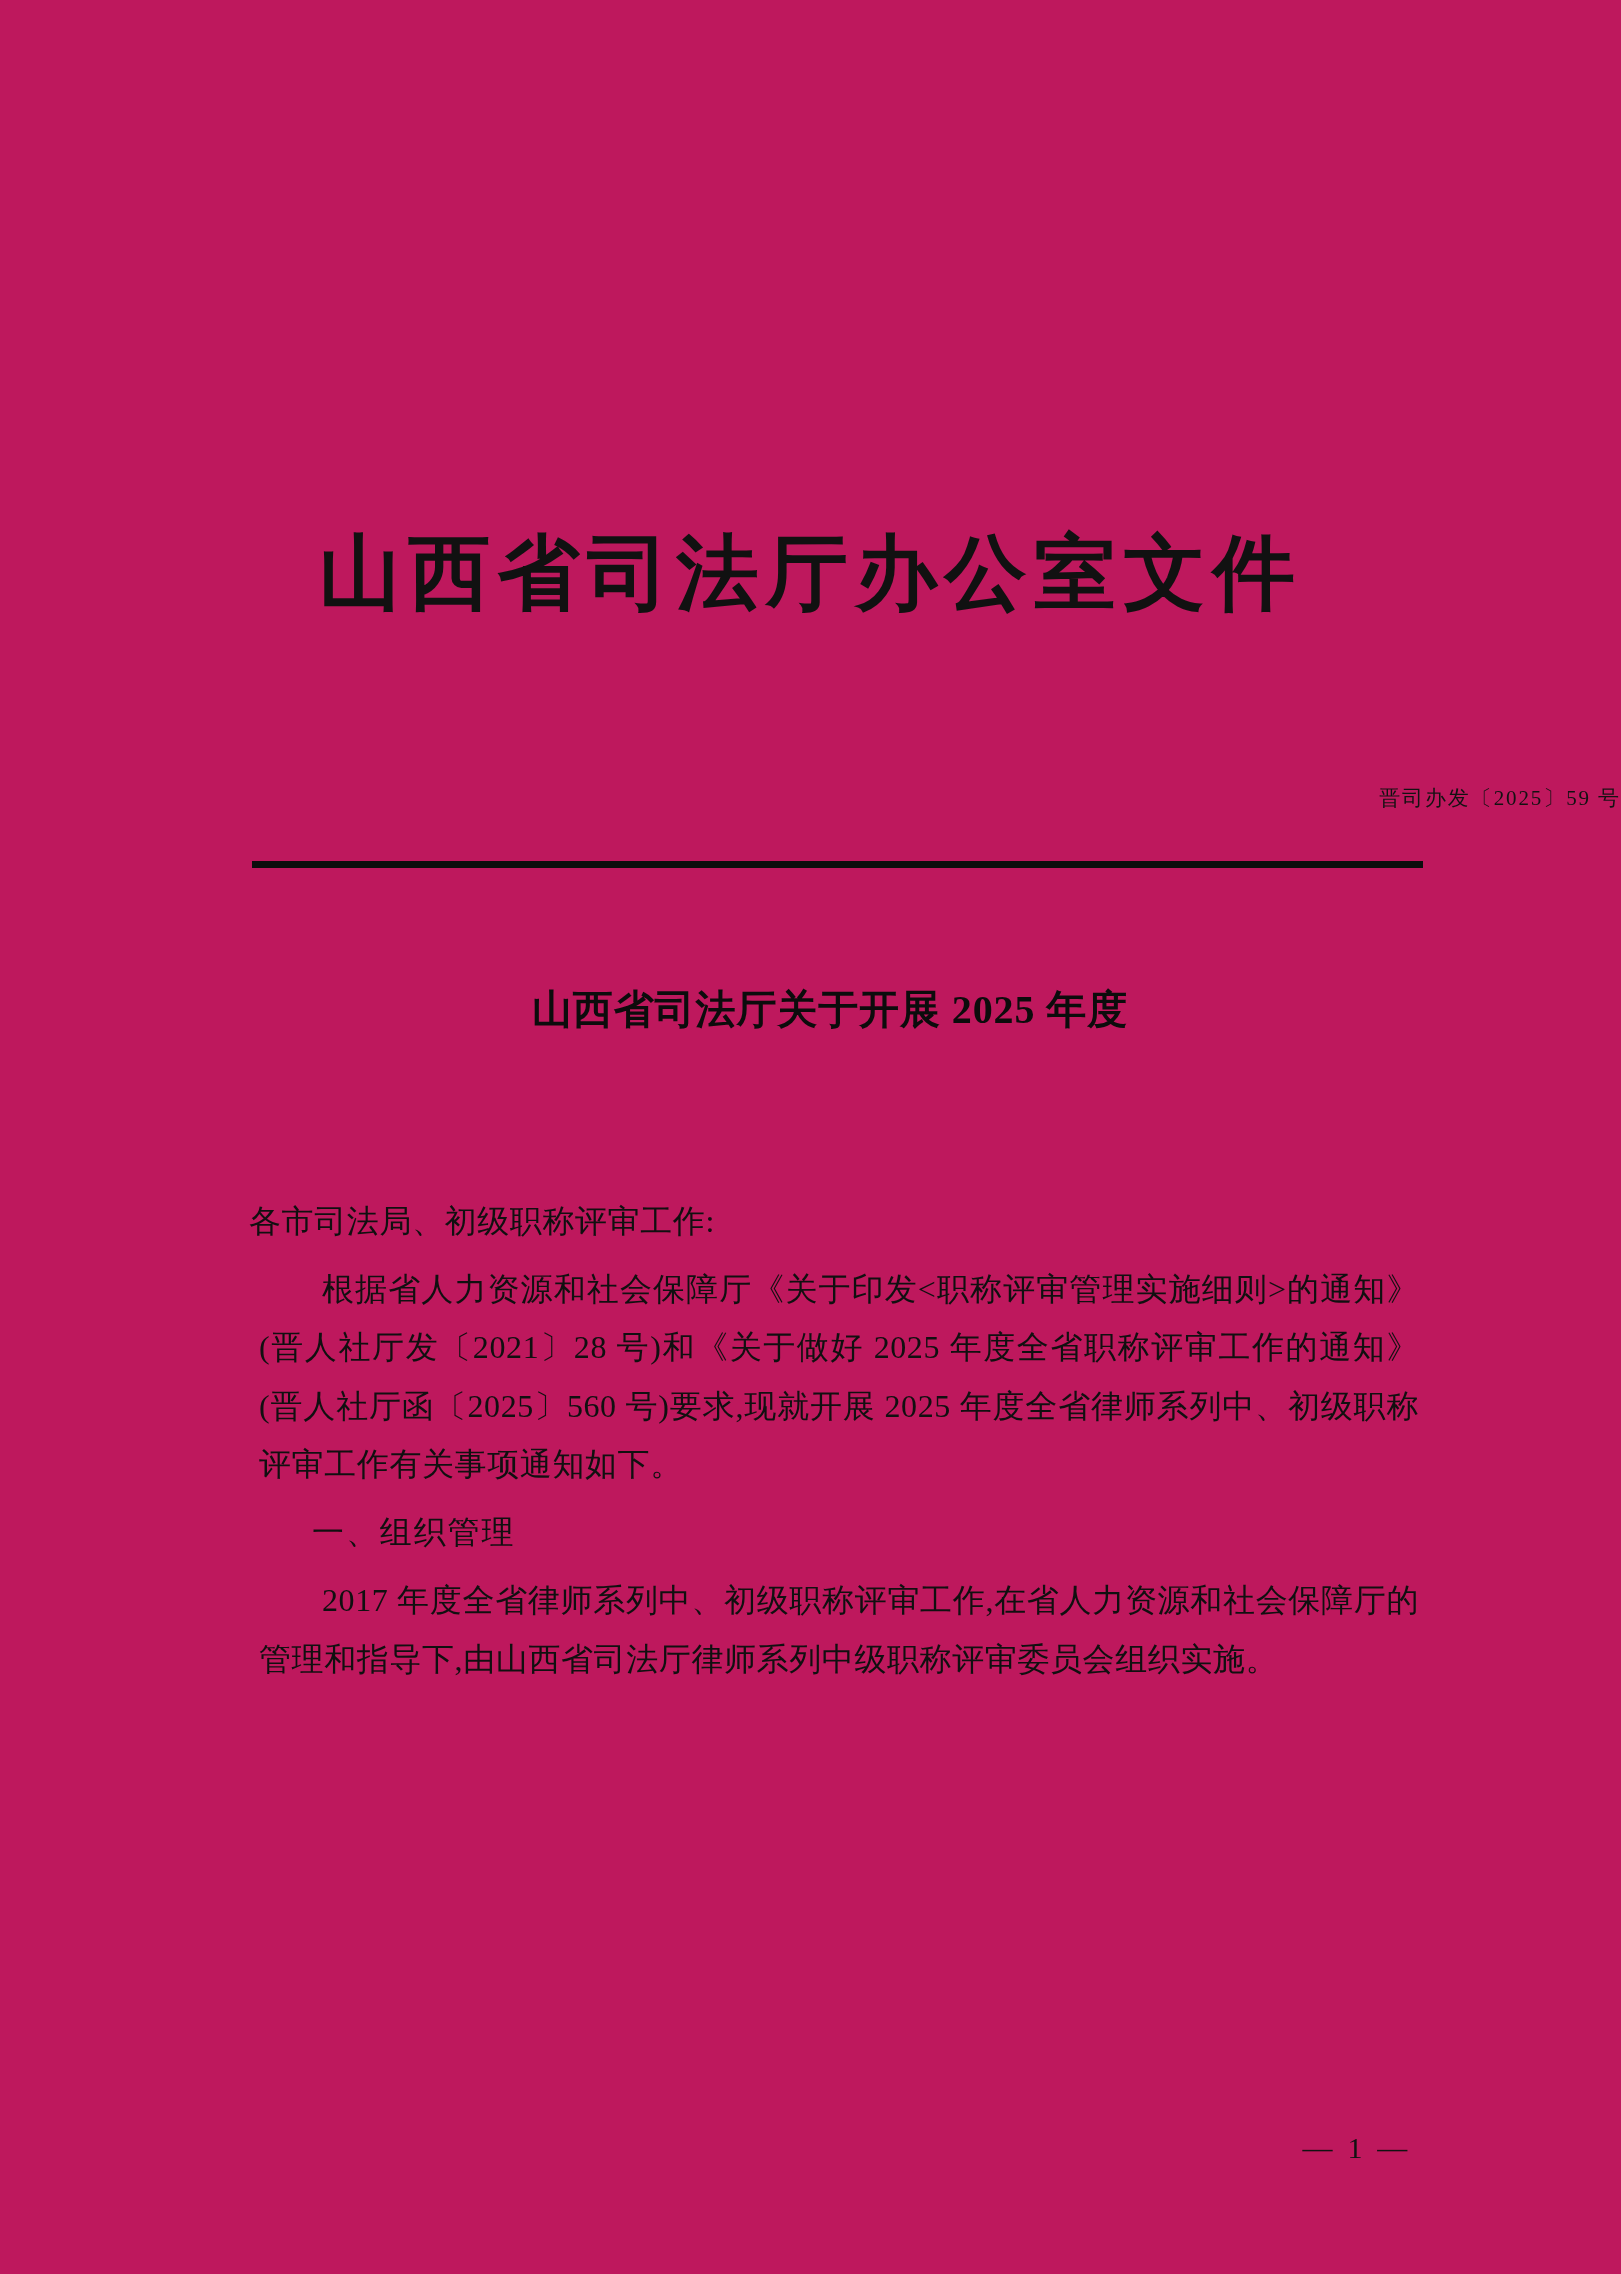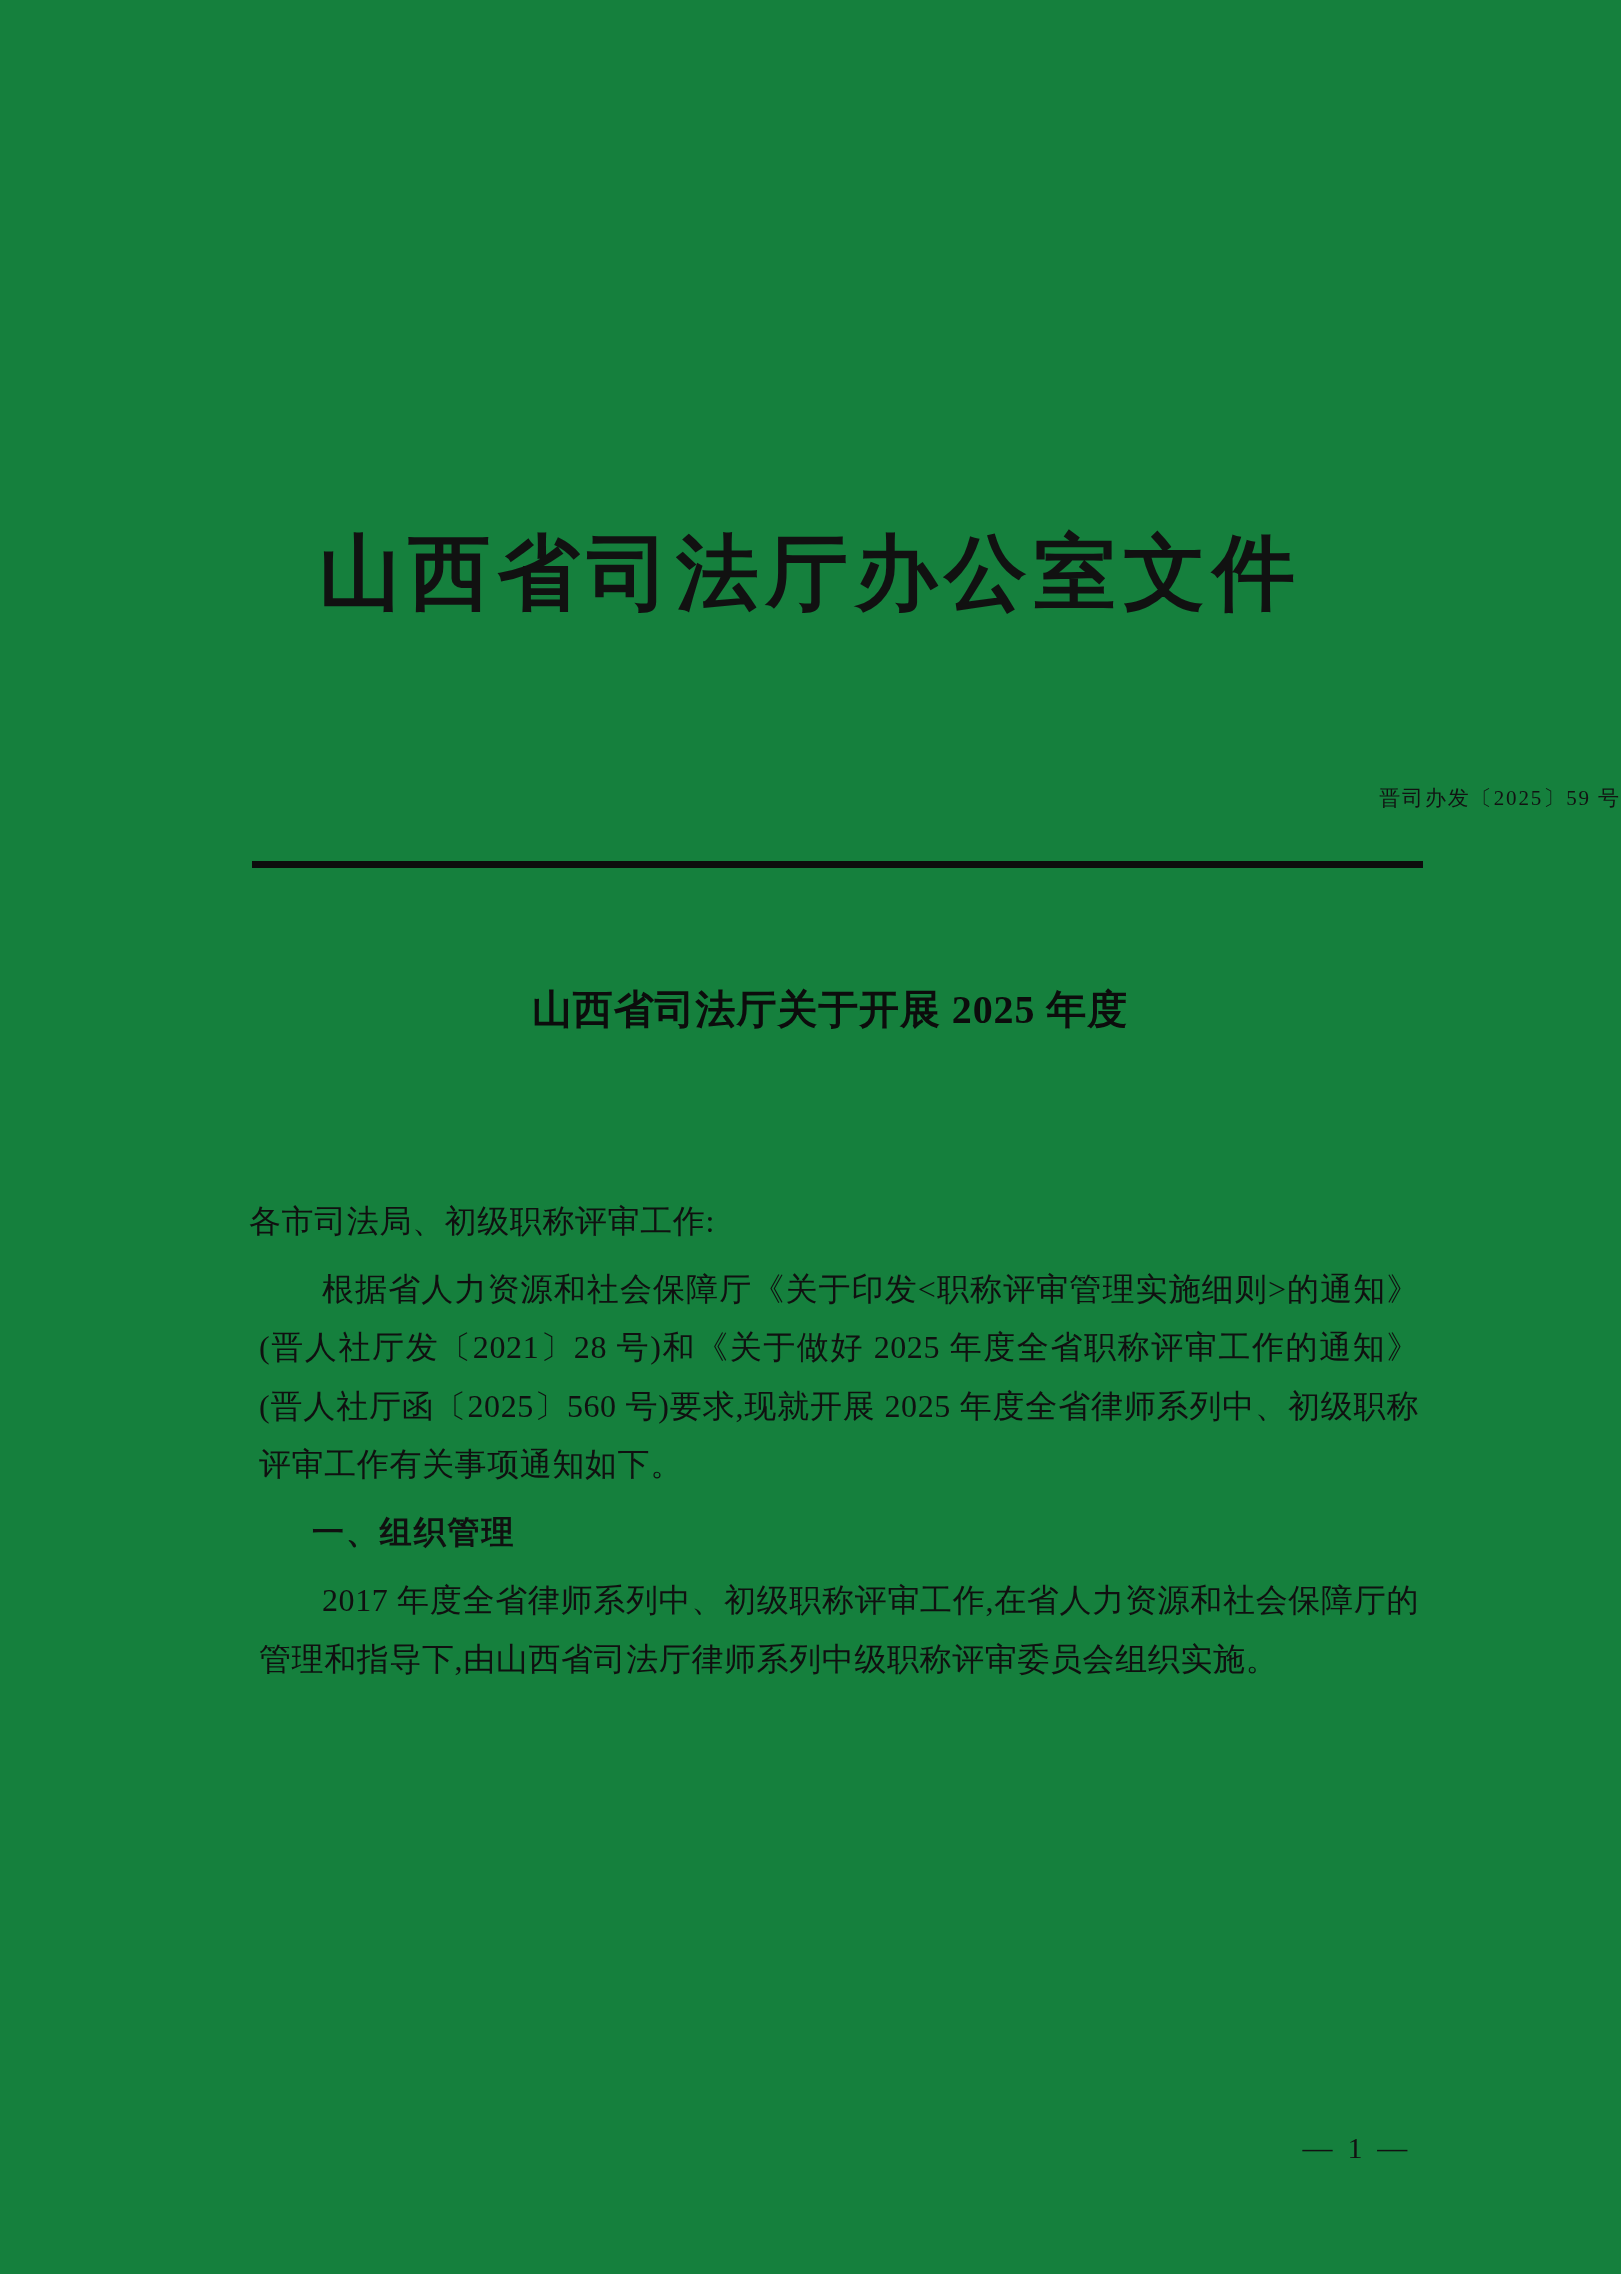--- a/index.html
+++ b/index.html
@@ -4,21 +4,21 @@
 <style>
   html, body {
     margin: 0;
     padding: 0;
     background: #ffffff;
   }
   .page {
     position: relative;
     width: 1621px;
     height: 2274px;
-    background: #15803d;
+    background: #be185d;
     font-family: "Liberation Serif", "DejaVu Serif", serif;
     color: #0a0a0a;
     box-sizing: border-box;
     overflow: hidden;
   }
 
   
   .masthead {
     position: absolute;
     top: 519px;
@@ -89,21 +89,21 @@
     text-align: left;
   }
   .para {
     margin: 10px;
     text-align: justify;
     text-justify: inter-ideograph;
     text-indent: 63px;
   }
   .heading {
     margin: 0;
-    font-weight: 700;
+    font-weight: 400;
     text-indent: 63px;
     letter-spacing: 1.9px;
   }
 
   
   .page-number {
     position: absolute;
     bottom: 109px;
     right: 210px;
     font-size: 30px;

